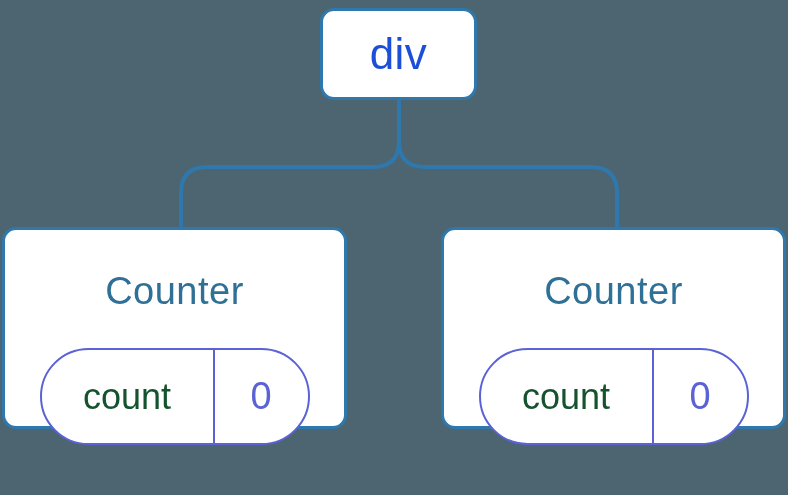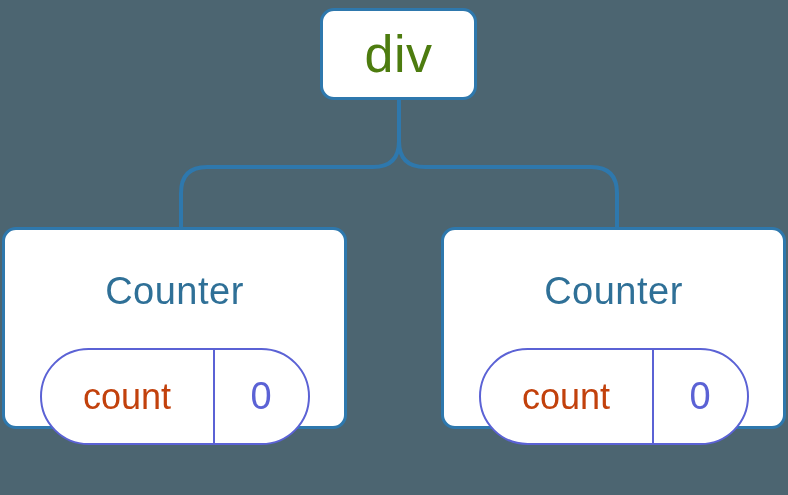--- a/index.html
+++ b/index.html
@@ -39,23 +39,23 @@
     height: 92px;
     box-sizing: border-box;
     background: #ffffff;
     border: 3px solid #2e78ad;
     border-radius: 14px;
     display: flex;
     align-items: center;
     justify-content: center;
   }
   .root-node-label {
-    font-size: 52px;
+    font-size: 44px;
     font-weight: 500;
-    color: #4d7c0f;
+    color: #1d4ed8;
     letter-spacing: 0.5px;
   }
   .card {
     position: absolute;
     top: 227px;
     width: 345px;
     height: 202px;
     box-sizing: border-box;
     background: #ffffff;
     border: 3px solid #2e78ad;
@@ -88,21 +88,21 @@
     align-items: stretch;
     background: #ffffff;
     overflow: hidden;
   }
   .pill-key {
     flex: 0 0 171px;
     display: flex;
     align-items: center;
     justify-content: center;
     font-size: 36px;
-    color: #c2410c;
+    color: #14532d;
     border-right: 2px solid #5b62d5;
   }
   .pill-value {
     flex: 1 1 auto;
     display: flex;
     align-items: center;
     justify-content: center;
     font-size: 38px;
     color: #5b62d5;
   }

